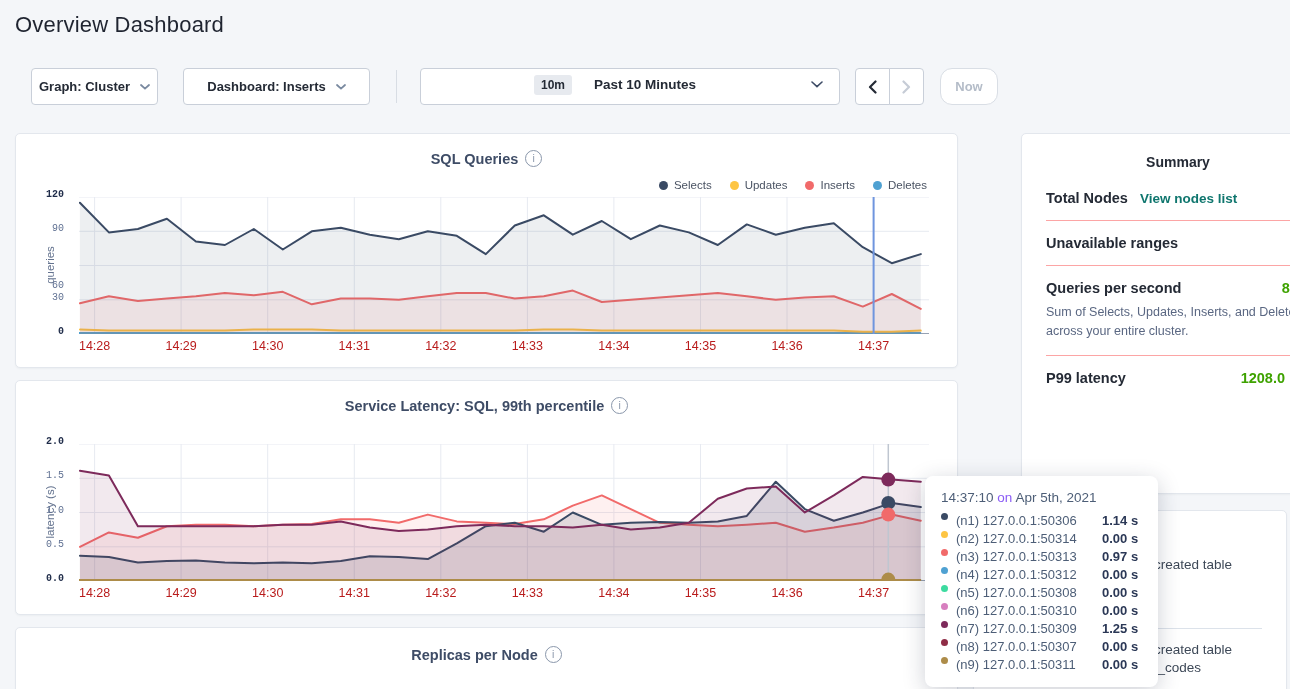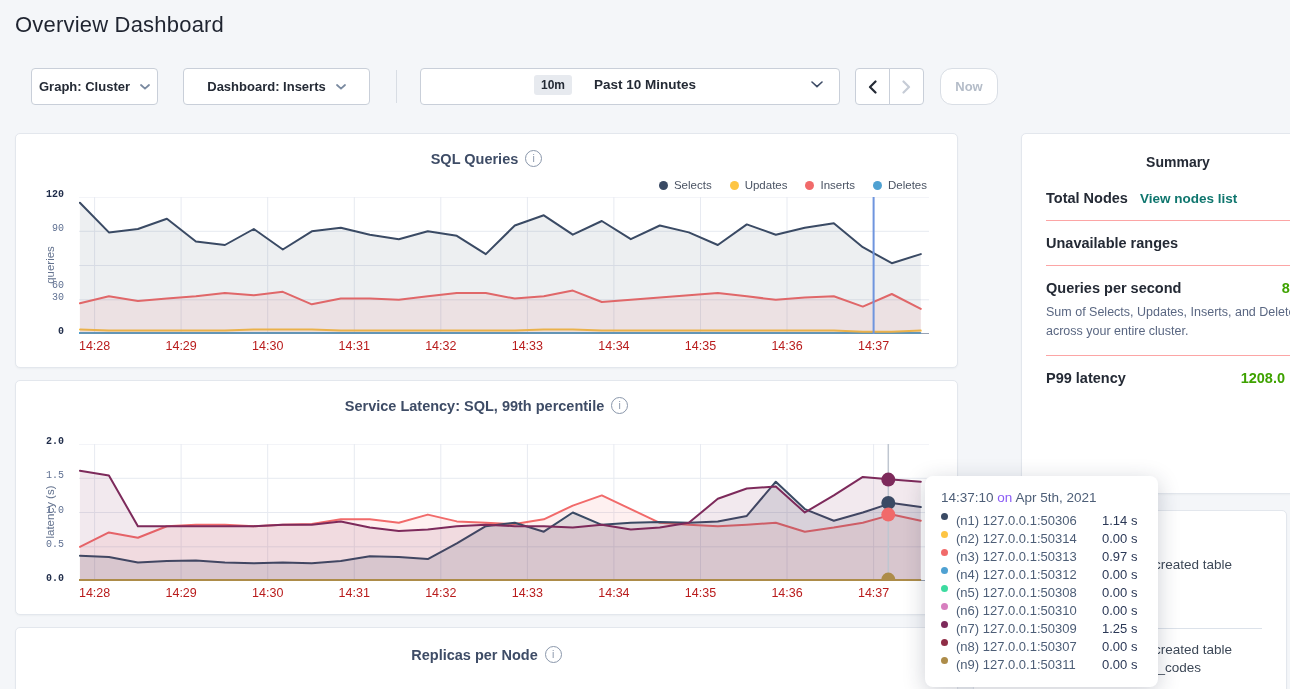--- a/index.html
+++ b/index.html
@@ -55,21 +55,21 @@
   .ev2b{top:149px;right:85px;}
   .ev-divider{position:absolute;left:24px;right:24px;top:117px;height:1px;background:#DCE2EA;}
   
   .tooltip{position:absolute;left:925px;top:476px;width:233px;background:#fff;border-radius:8px;
            box-shadow:0 5px 22px rgba(30,40,70,.22);z-index:60;padding:12px 0;box-sizing:border-box;}
   .tt-head{padding:2px 16px 8px;font-size:13.5px;color:#4D5E77;}
   .tt-on{color:#8b5cf6;}
   .tt-row{display:flex;align-items:flex-start;height:18px;padding:0 16px;font-size:13px;color:#4D5E77;}
   .tt-dot{width:7px;height:7px;border-radius:50%;margin-right:8px;flex:none;}
   .tt-label{width:146px;}
-  .tt-val{font-weight:400;color:#2B3856;}
+  .tt-val{font-weight:700;color:#2B3856;}
 </style>
 </head>
 <body>
 
 <div class="page">
 
   <h1 class="page-title">Overview Dashboard</h1>
 
   <button class="btn" style="left:31px;width:127px;">
     <span>Graph: Cluster</span>

